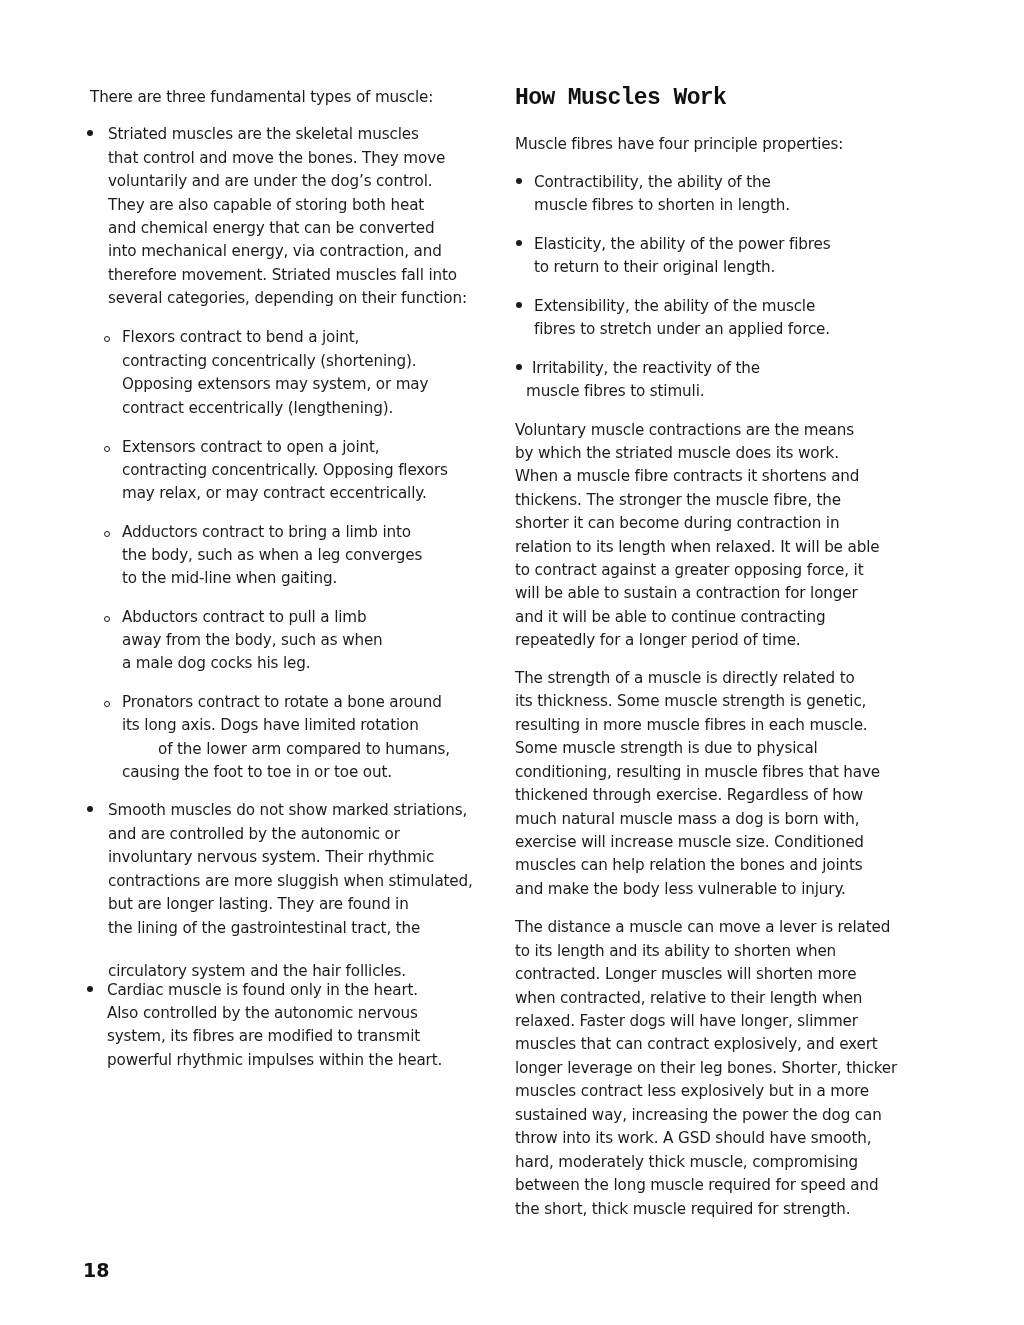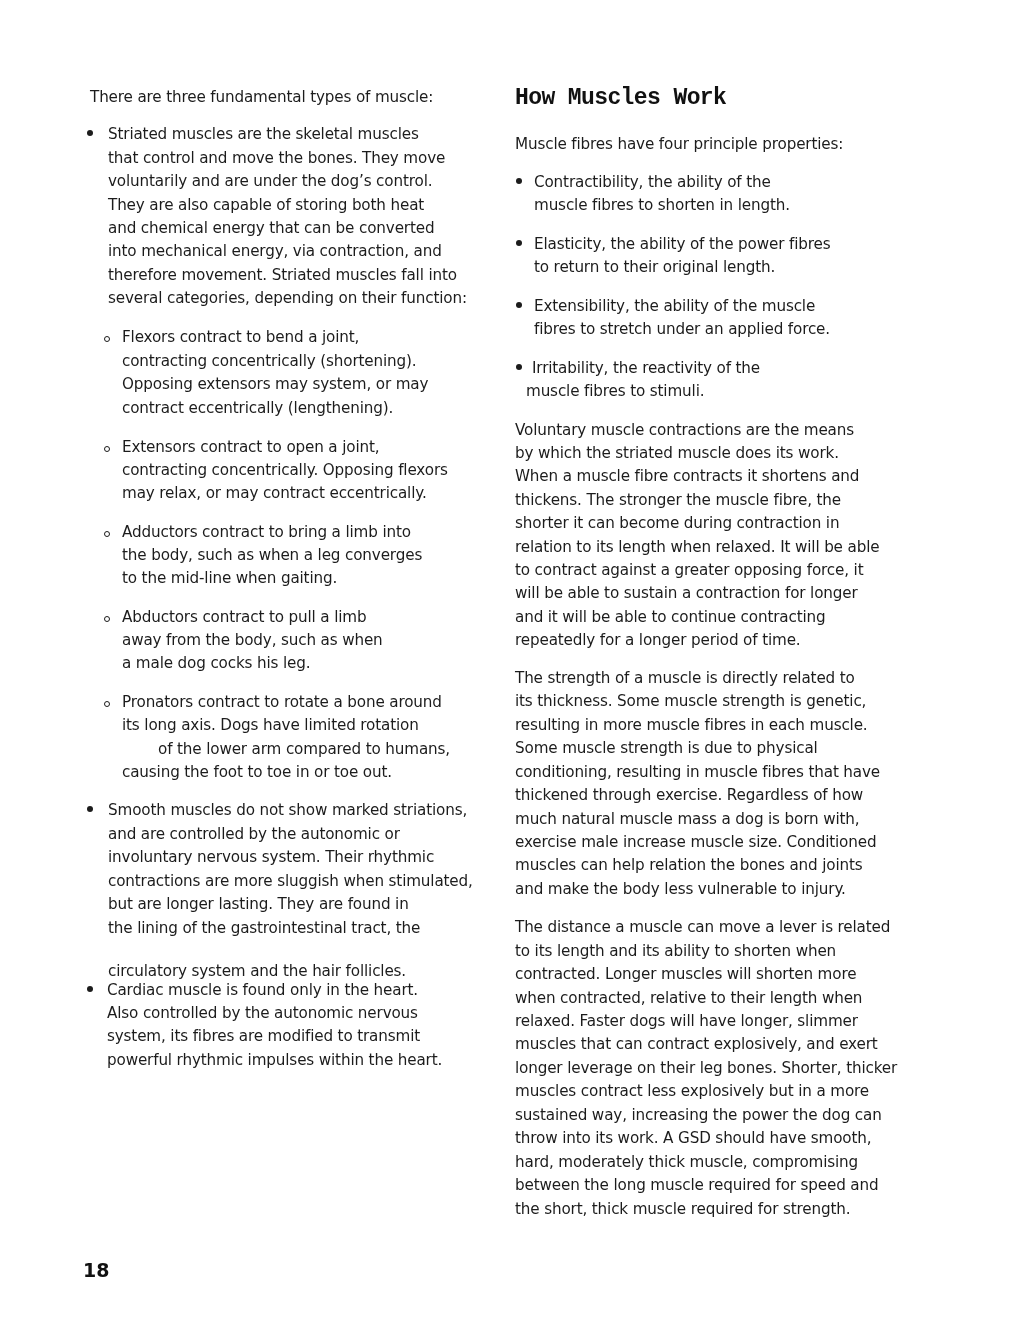--- a/index.html
+++ b/index.html
@@ -181,21 +181,21 @@
   </div>
 
   <div>
     <div class="line" style="left:0; top:667px;">The strength of a muscle is directly related to</div>
     <div class="line" style="left:0; top:690px;">its thickness. Some muscle strength is genetic,</div>
     <div class="line" style="left:0; top:714px;">resulting in more muscle fibres in each muscle.</div>
     <div class="line" style="left:0; top:737px;">Some muscle strength is due to physical</div>
     <div class="line" style="left:0; top:761px;">conditioning, resulting in muscle fibres that have</div>
     <div class="line" style="left:0; top:784px;">thickened through exercise. Regardless of how</div>
     <div class="line" style="left:0; top:808px;">much natural muscle mass a dog is born with,</div>
-    <div class="line" style="left:0; top:831px;">exercise male increase muscle size. Conditioned</div>
+    <div class="line" style="left:0; top:831px;">exercise will increase muscle size. Conditioned</div>
     <div class="line" style="left:0; top:854px;">muscles can help relation the bones and joints</div>
     <div class="line" style="left:0; top:878px;">and make the body less vulnerable to injury.</div>
   </div>
 
   <div>
     <div class="line" style="left:0; top:916px;">The distance a muscle can move a lever is related</div>
     <div class="line" style="left:0; top:940px;">to its length and its ability to shorten when</div>
     <div class="line" style="left:0; top:963px;">contracted. Longer muscles will shorten more</div>
     <div class="line" style="left:0; top:987px;">when contracted, relative to their length when</div>
     <div class="line" style="left:0; top:1010px;">relaxed. Faster dogs will have longer, slimmer</div>

